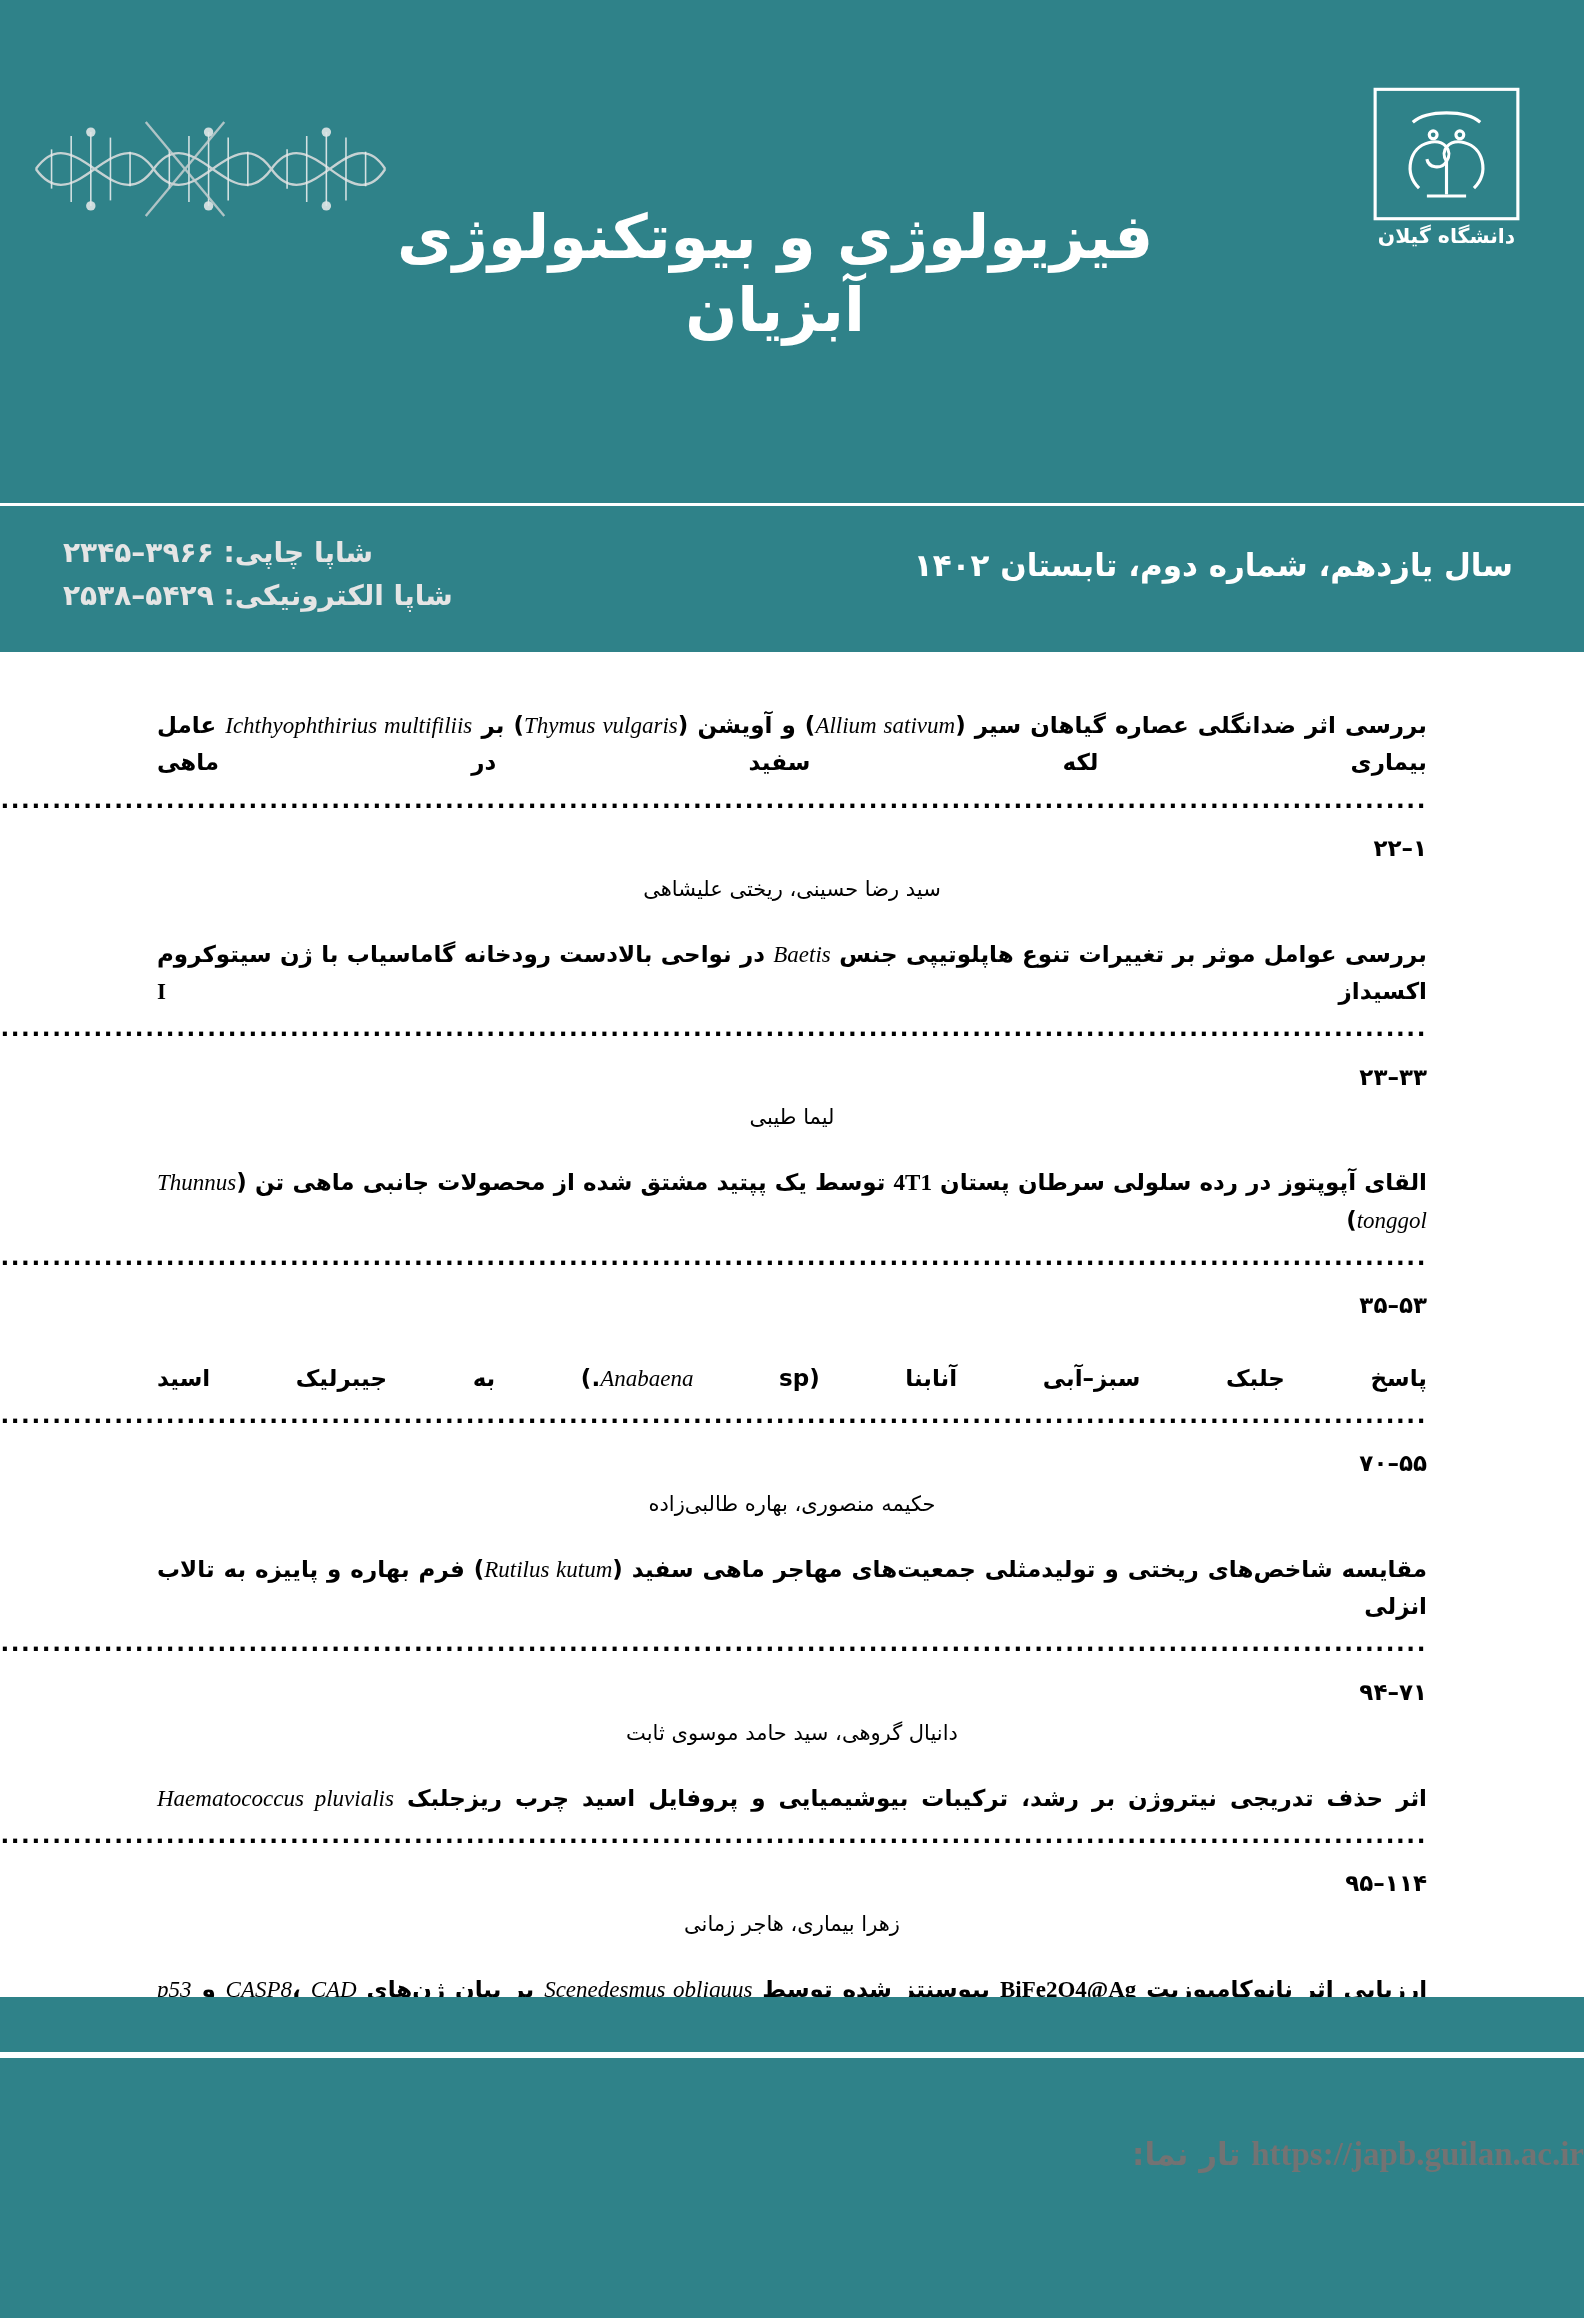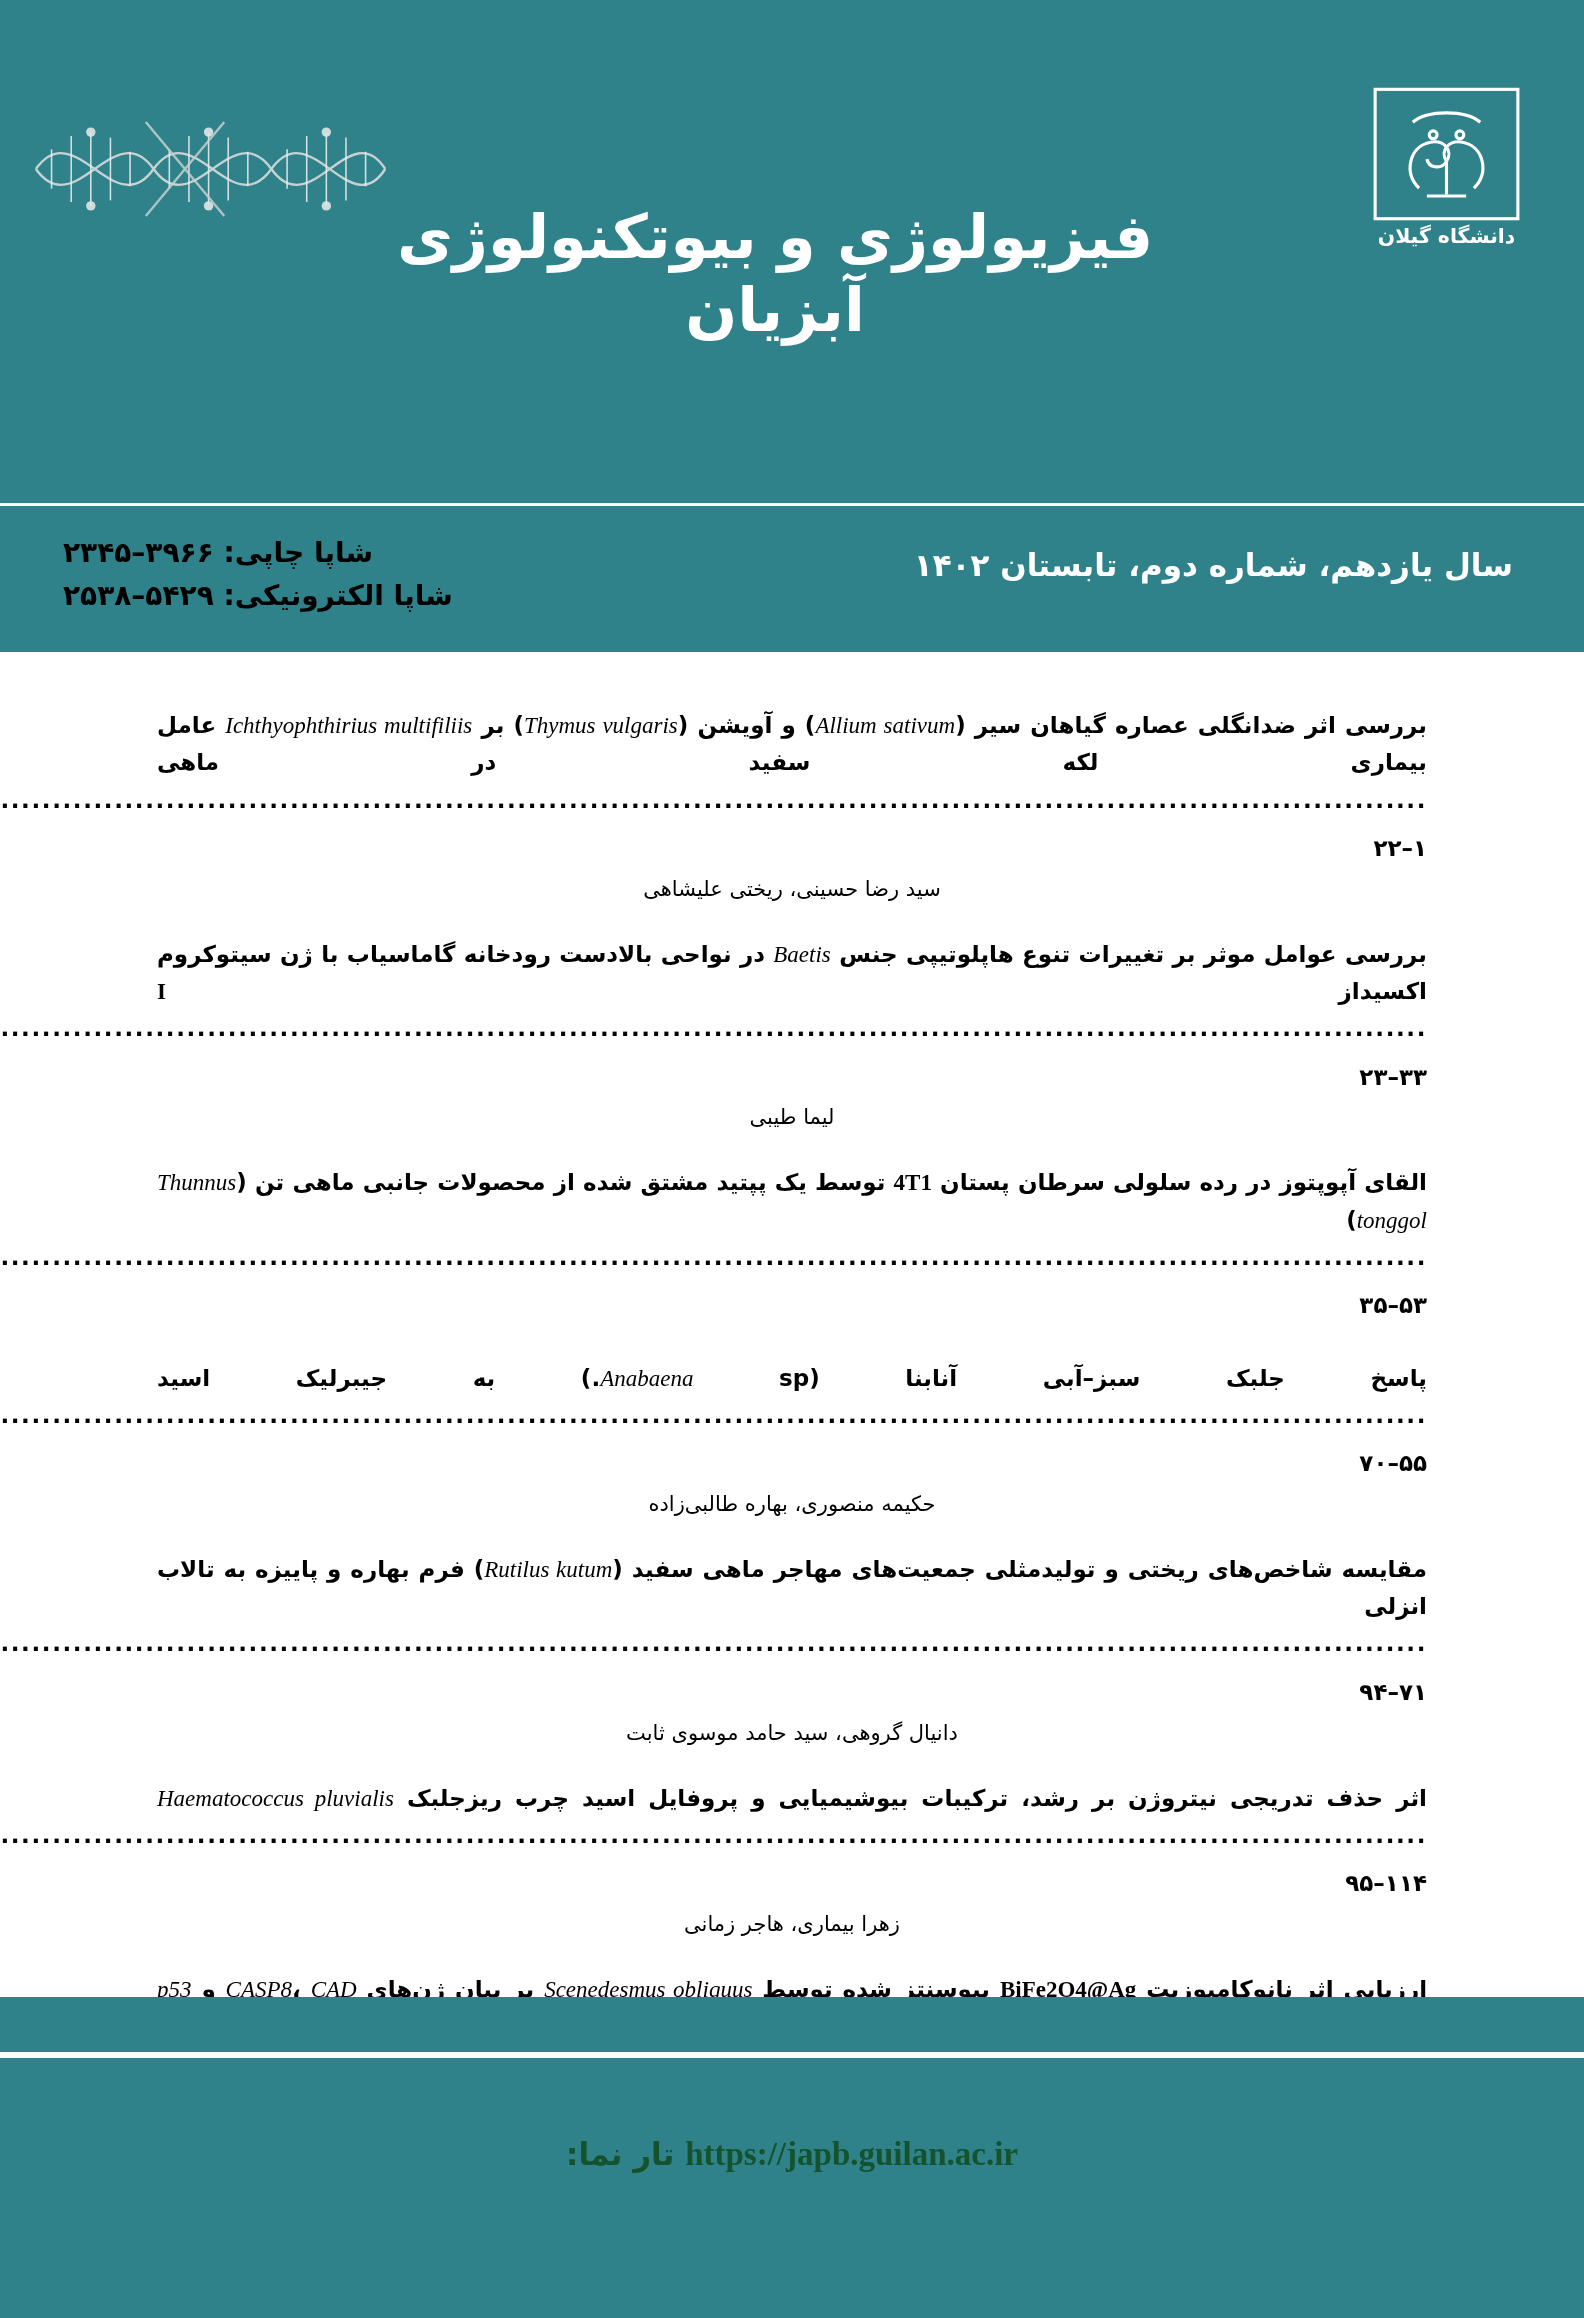--- a/index.html
+++ b/index.html
@@ -75,21 +75,21 @@
     font-weight: bold;
     color: #ffffff;
     direction: rtl;
   }
   .issn-block {
     position: absolute;
     left: 63px;
     top: 25px;
     text-align: left;
     direction: rtl;
-    color: #000000;
+    color: #e5e5e5;
     font-size: 28px;
     font-weight: bold;
     line-height: 1.55;
   }
   .issn-block div { white-space: nowrap; }
 
   
   .band-rule {
     position: absolute;
     left: 0; top: 652px;
@@ -164,23 +164,23 @@
     top: 2052px;
     width: 1584px;
     height: 6.3px;
     background: #ffffff;
   }
   .footer-url {
     position: absolute;
     left: 0;
     top: 2136px;
     width: 1584px;
-    text-align: center;
-    direction: rtl;
-    color: #14532d;
+    text-align: right;
+    direction: rtl;
+    color: #737373;
     font-size: 31px;
     font-weight: bold;
   }
   .footer-url .url {
     font-family: "Liberation Serif", "DejaVu Serif", serif;
     font-style: normal;
     font-weight: bold;
     font-size: 33px;
     direction: ltr;
     display: inline-block;

